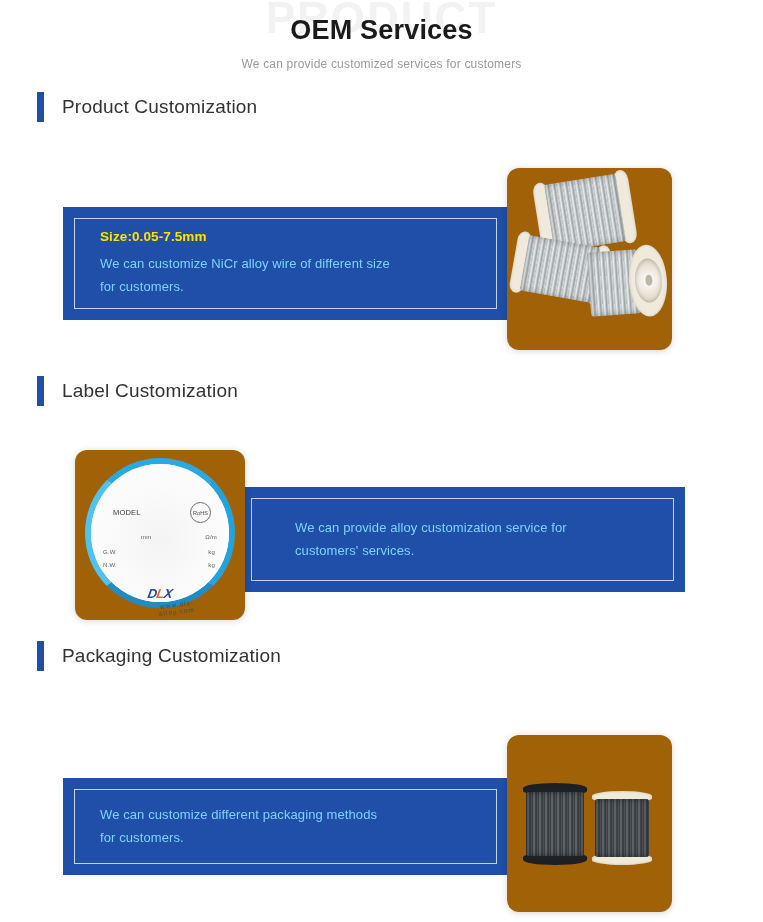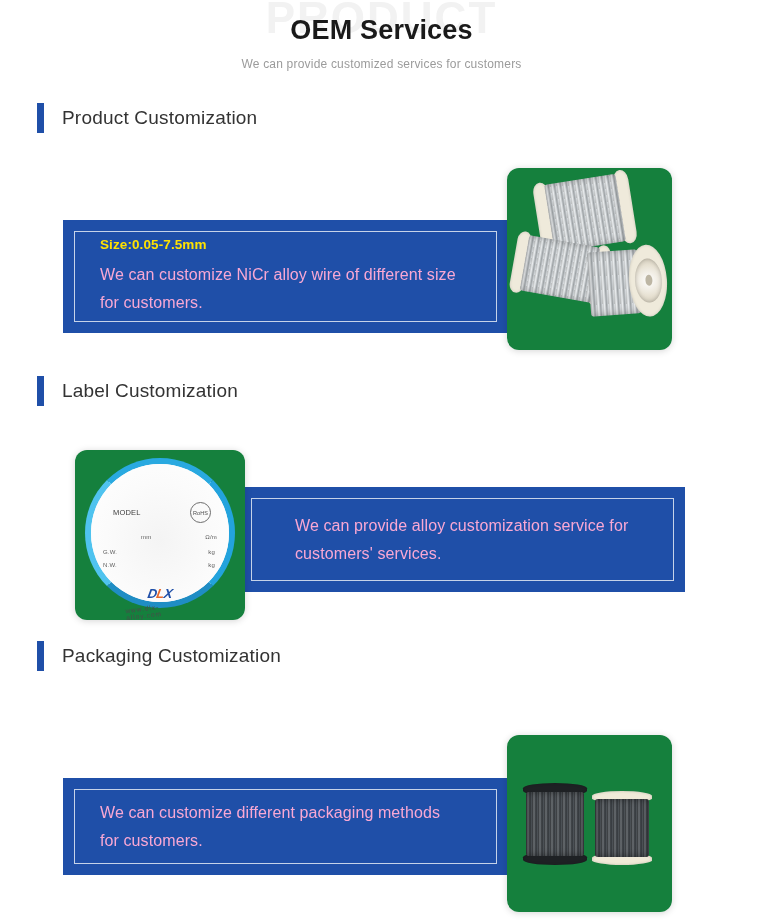--- a/index.html
+++ b/index.html
@@ -99,39 +99,40 @@
     justify-content: center;
   }
   .panel-size {
     color: #ffe200;
     font-size: 13.5px;
     font-weight: bold;
     margin-bottom: 9px;
     letter-spacing: 0.1px;
   }
   .panel-text {
-    color: #f9a8d4;
-    font-size: 16px;
+    color: #7dd3fc;
+    font-size: 13px;
     line-height: 1.75;
     letter-spacing: 0.1px;
   }
 
   
   .photo-card {
     position: absolute;
     background: #ffffff;
     border-radius: 12px;
     box-shadow: 0 1px 7px rgba(0,0,0,0.17);
     overflow: hidden;
     z-index: 5;
   }
   .photo-stage {
     position: absolute;
     inset: 0;
-    background: #15803d;
+    background: #a16207;
+    text-align: right;
   }
 
   
   .spool {
     position: absolute;
   }
   .spool .flange {
     position: absolute;
     background: #efeadb;
     border-radius: 50% / 14%;
@@ -238,26 +239,26 @@
 </style>
 </head>
 <body>
 
 <div class="page-header">
   <div class="watermark">PRODUCT</div>
   <div class="page-title">OEM Services</div>
   <div class="page-subtitle">We can provide customized services for customers</div>
 </div>
 
-<div class="section-heading" style="left:37px; top:103px;">
+<div class="section-heading" style="left:37px; top:92px;">
   <div class="accent-bar"></div>
   <div class="section-title">Product Customization</div>
 </div>
 
-<div class="blue-panel" style="left:63px; top:220px; width:445px; height:113px;">
+<div class="blue-panel" style="left:63px; top:207px; width:445px; height:113px;">
   <div class="blue-panel-inner">
     <div class="panel-size">Size:0.05-7.5mm</div>
     <div class="panel-text">We can customize NiCr alloy wire of different size</div>
     <div class="panel-text">for customers.</div>
   </div>
 </div>
 
 <div class="photo-card" style="left:507px; top:168px; width:165px; height:182px;">
   <div class="photo-stage">
 

